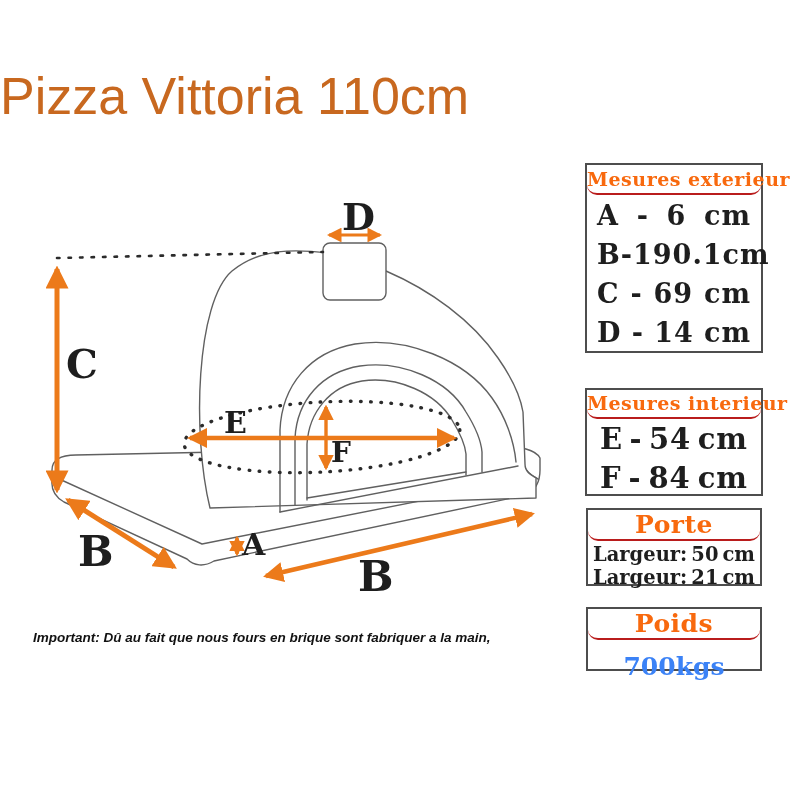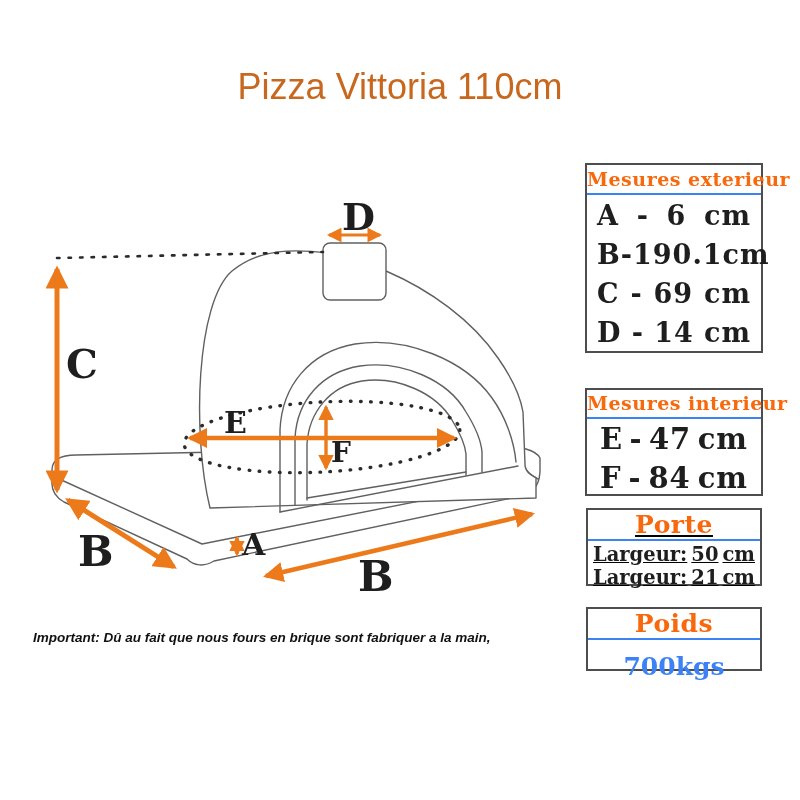--- a/index.html
+++ b/index.html
@@ -1,46 +1,46 @@
 <!DOCTYPE html>
 <html><head>
 <meta charset="utf-8">
 <style>
   html,body{margin:0;padding:0;background:#ffffff;}
   body{width:800px;height:800px;position:relative;overflow:hidden;
        font-family:"DejaVu Serif","Liberation Serif",serif;}
 
   .page-title{
-    position:absolute;left:0;top:66px;width:800px;text-align:center;
+    position:absolute;left:0;top:66px;width:800px;text-align:left;
     font-family:"Liberation Sans","DejaVu Sans",sans-serif;
-    font-size:36px;font-weight:400;color:#C8681F;letter-spacing:0px;
+    font-size:52px;font-weight:400;color:#C8681F;letter-spacing:0px;
   }
 
   .diagram-wrap{position:absolute;left:20px;top:150px;width:560px;height:470px;}
 
   
   .panel{
     position:absolute;background:#fff;border:2px solid #4d4d4d;
     box-sizing:border-box;
   }
   .panel-header{
     display:block;text-align:center;font-weight:bold;color:#F8690E;
-    border-bottom:2px solid #3b82f6;letter-spacing:0.5px;white-space:nowrap;
+    border-bottom:2px solid #b91c1c;letter-spacing:0.5px;white-space:nowrap;border-radius:10px;
   }
   .p1{left:585px;top:163px;width:178px;height:190px;}
   .p1 .panel-header{font-size:19px;line-height:28px;height:28px;}
   .p1 .rows{padding:5px 10px 0 10px;}
   .p1 .mrow{display:flex;justify-content:space-between;align-items:baseline;
             height:39px;font-size:27px;font-weight:bold;color:#1e1e1e;letter-spacing:1px;}
   .p2{left:585px;top:388px;width:178px;height:108px;}
   .p2 .panel-header{font-size:19px;line-height:27px;height:27px;}
   .p2 .rows{padding:3px 13px 0 13px;}
   .p2 .mrow{display:flex;justify-content:space-between;align-items:baseline;
             height:39px;font-size:29px;font-weight:bold;color:#1e1e1e;letter-spacing:1px;}
-  .p3{left:586px;top:508px;width:176px;height:78px;text-decoration:underline;}
+  .p3{left:586px;top:508px;width:176px;height:78px;}
   .p3 .panel-header{font-size:25px;line-height:29px;height:29px;}
   .p3 .rows{padding:2px 5px 0 5px;}
   .p3 .mrow{display:flex;justify-content:space-between;align-items:flex-end;
             height:23px;font-size:19.5px;font-weight:bold;color:#1e1e1e;}
   .p4{left:586px;top:607px;width:176px;height:64px;}
   .p4 .panel-header{font-size:25px;line-height:29px;height:29px;}
   .p4 .weight-value{display:block;text-align:center;padding-top:12px;
             font-size:25px;font-weight:bold;color:#3b82f6;}
 
   .note{
@@ -140,21 +140,21 @@
     </div>
   </div>
 </div>
 
 <div class="panel p2">
   <span class="panel-header">Mesures interieur</span>
   <div class="rows">
     <div class="mrow">
       <span>E</span>
         <span>-</span>
-        <span>47</span>
+        <span>54</span>
         <span>cm</span>
     </div>
     <div class="mrow">
       <span>F</span>
         <span>-</span>
         <span>84</span>
         <span>cm</span>
     </div>
   </div>
 </div>

